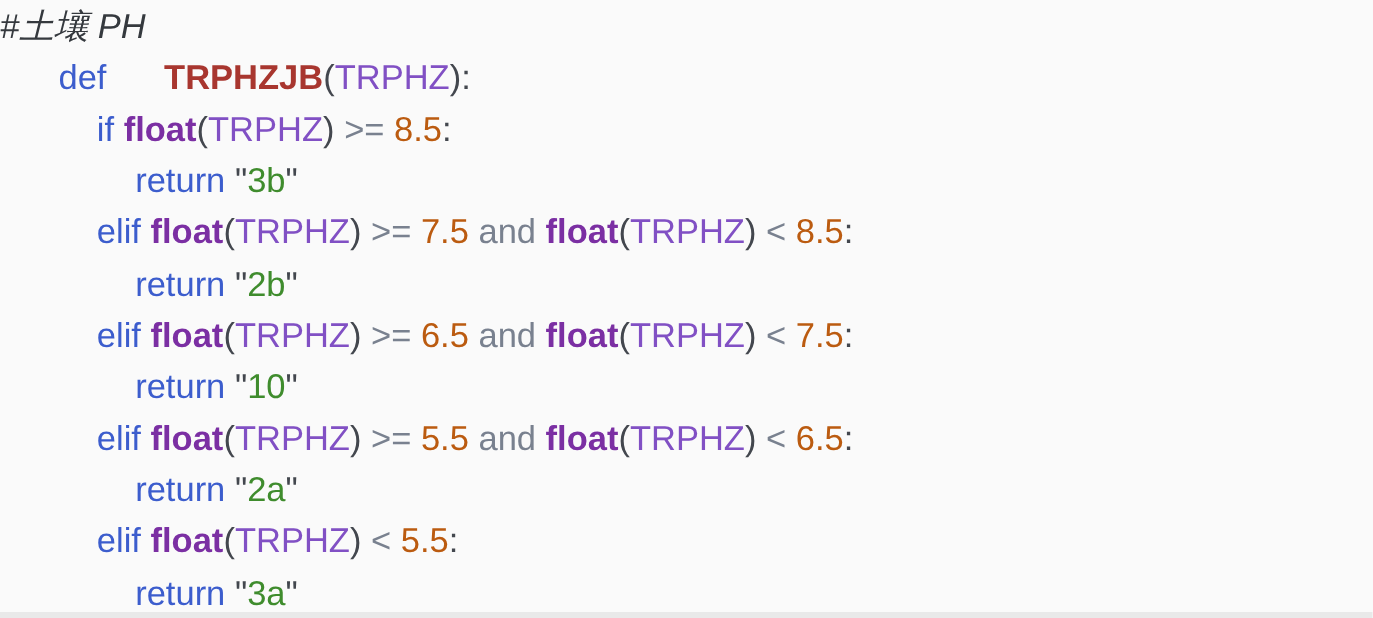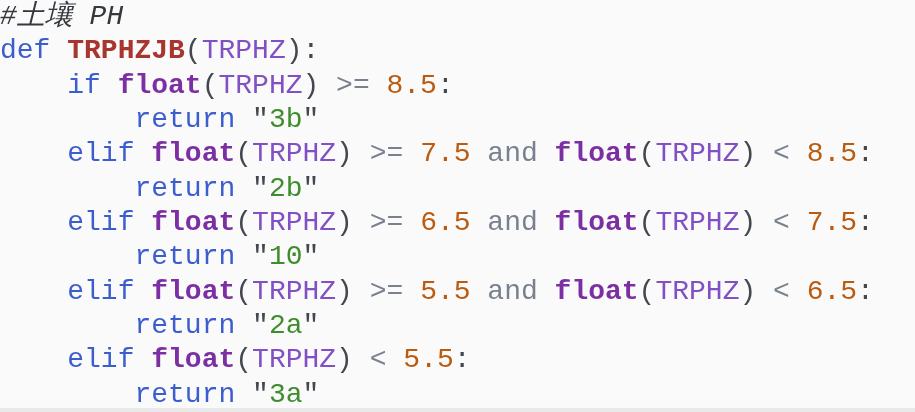--- a/index.html
+++ b/index.html
@@ -12,34 +12,34 @@
     overflow: hidden;
     background: var(--bg, #fafafa);
     position: relative;
   }
   .code-block {
     position: absolute;
     top: 0;
     left: 0;
     width: 728px;
     height: 412px;
-    font-family: Liberation Mono, monospace;
-    font-size: 28px;
+    font-family: Liberation Sans, sans-serif;
+    font-size: 23px;
     line-height: 34.33px;
     white-space: pre;
     color: var(--pu, #43474e);
   }
   .code-line {
     height: 34.33px;
     white-space: pre;
   }
   .tok-com { color: var(--com, #35393e); font-style: italic; }
-  .tok-kw  { color: var(--kw,  #3c5dcd); }
+  .tok-kw  { color: var(--kw,  #3c5dcd); margin-left: 39px; }
   .tok-bi  { color: var(--bi,  #7b2fa3); font-weight: bold; margin-top: 32px; }
-  .tok-fn  { color: var(--fn,  #a8362f); font-weight: bold; }
+  .tok-fn  { color: var(--fn,  #a8362f); font-weight: bold; margin-left: 32px; }
   .tok-var { color: var(--var, #8150c4); margin-top: 45px; }
   .tok-num { color: var(--num, #bb5b10); }
   .tok-op  { color: var(--op,  #79818f); }
   .tok-pu  { color: var(--pu,  #43474e); }
   .tok-sq  { color: var(--sq,  #43474e); }
   .tok-ss  { color: var(--ss,  #3f8c2d); margin-top: 20px; }
   .bottom-strip {
     position: absolute;
     left: 0;
     bottom: 0;

